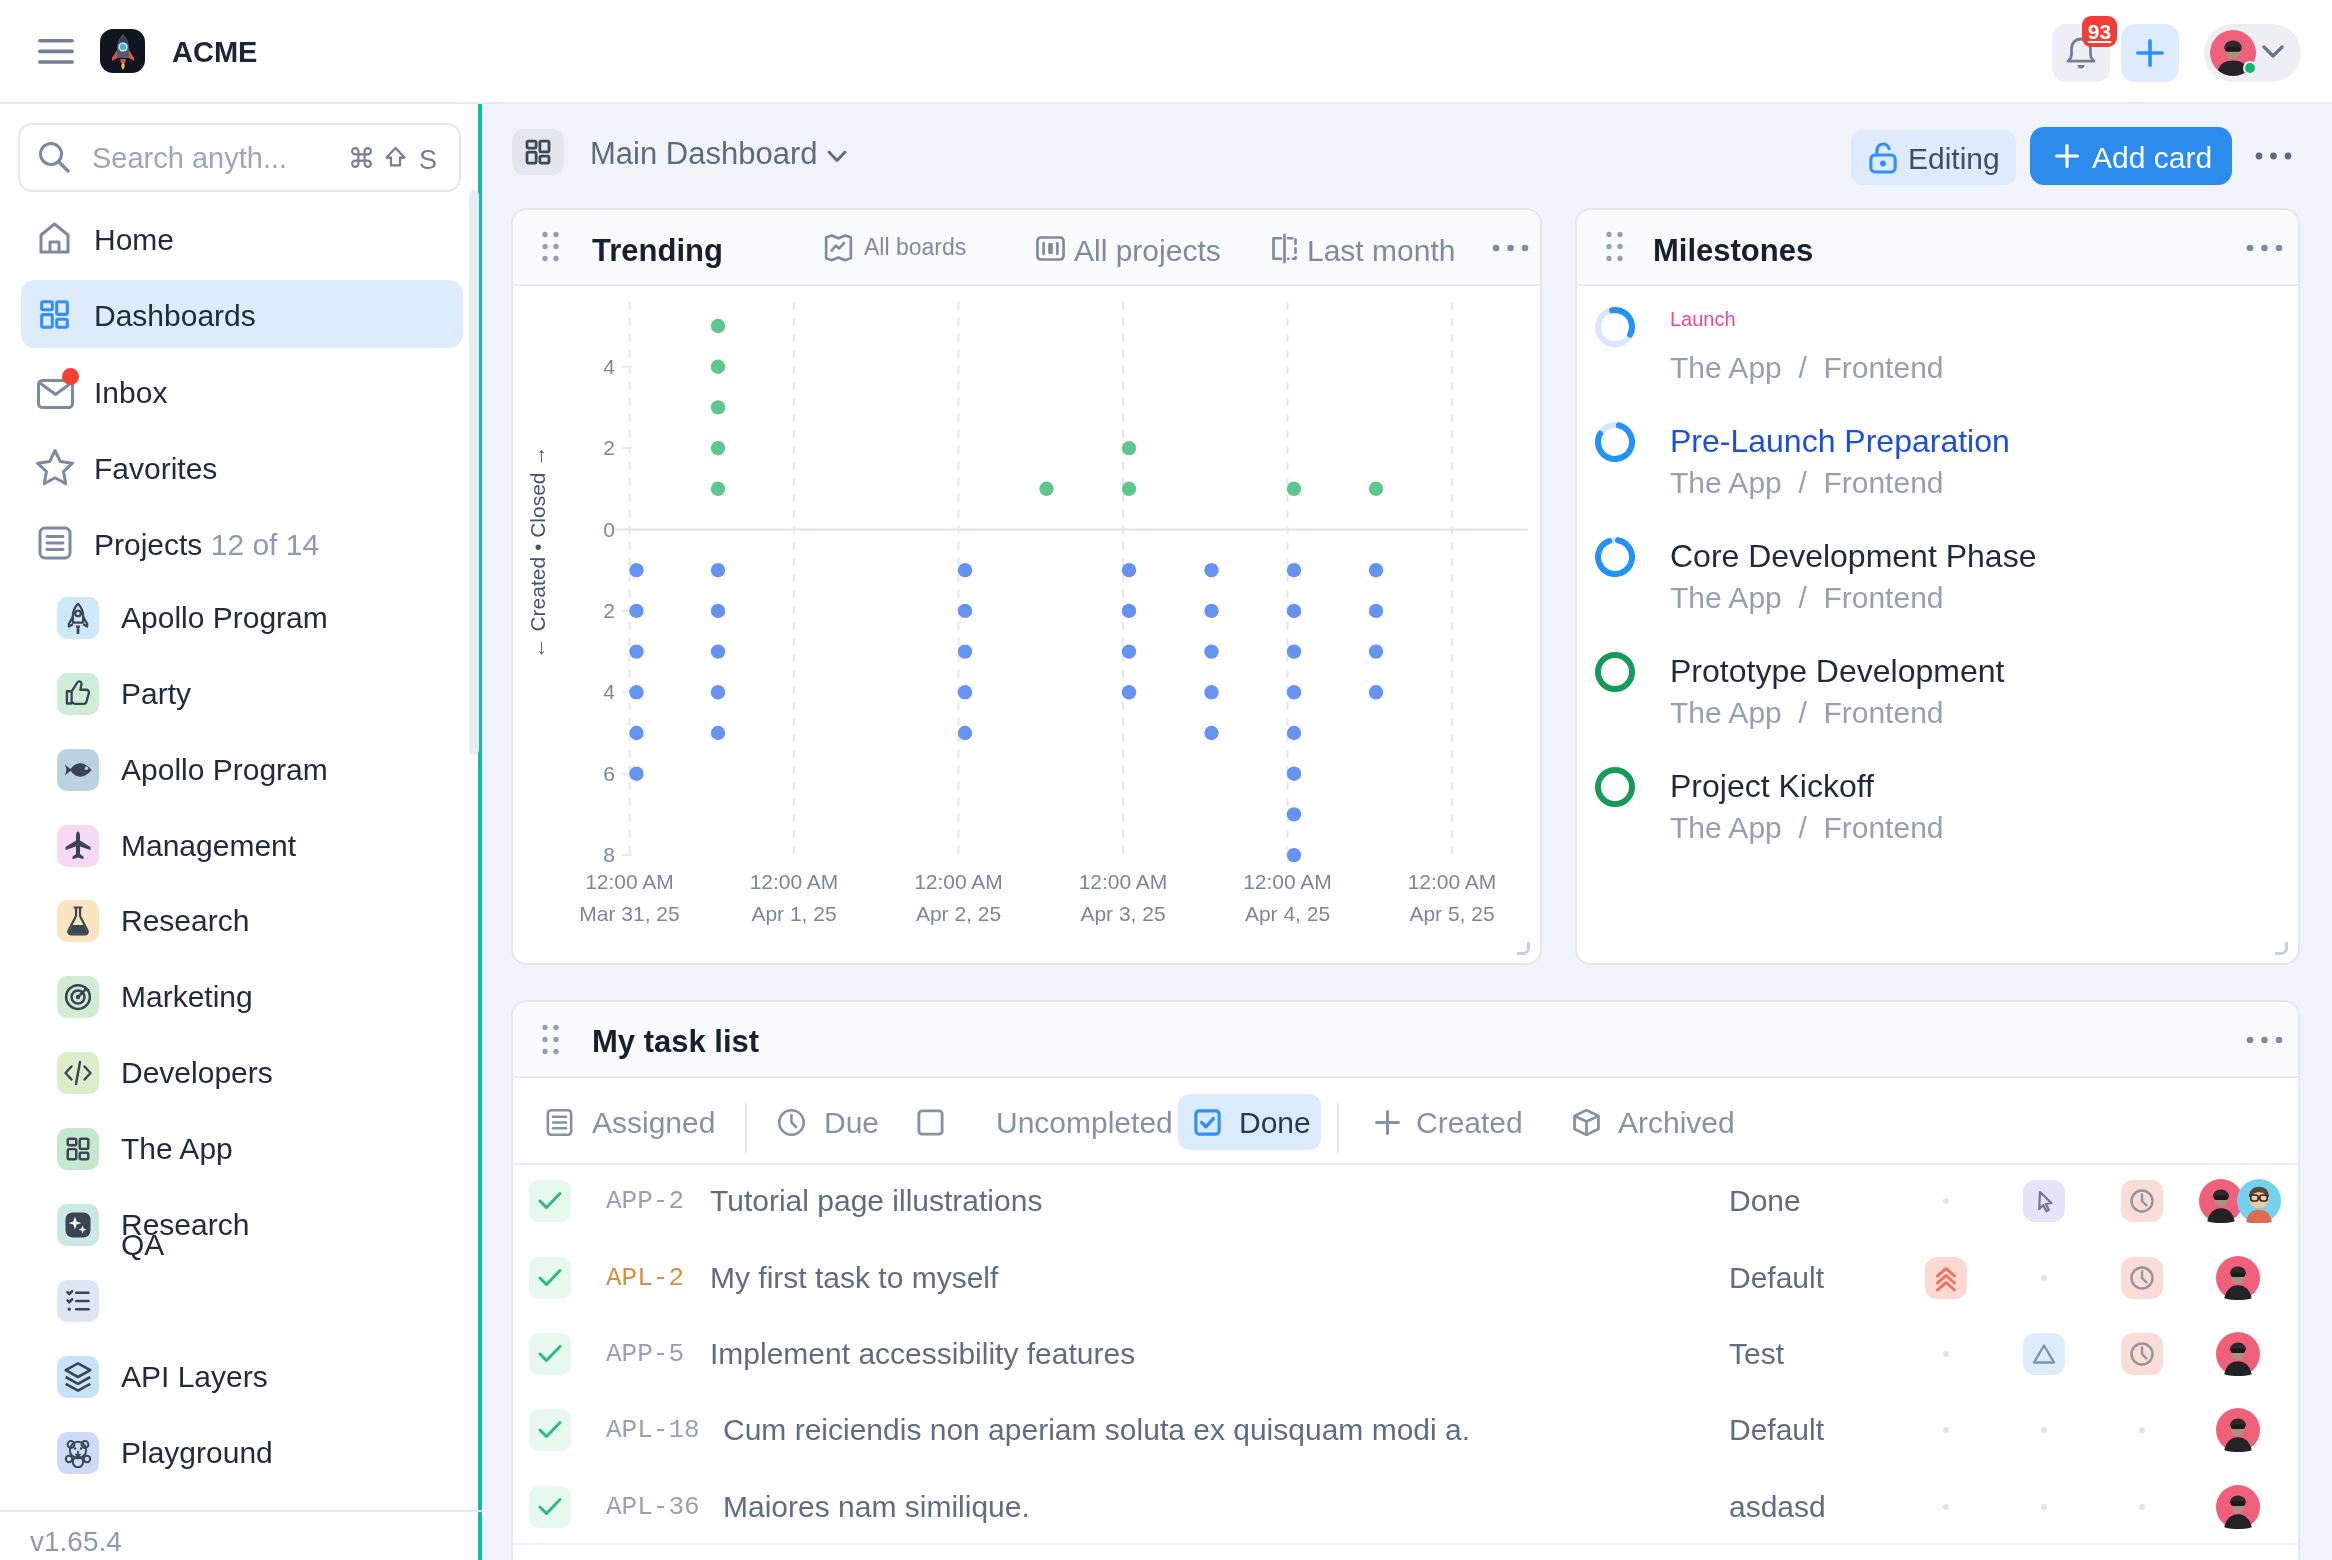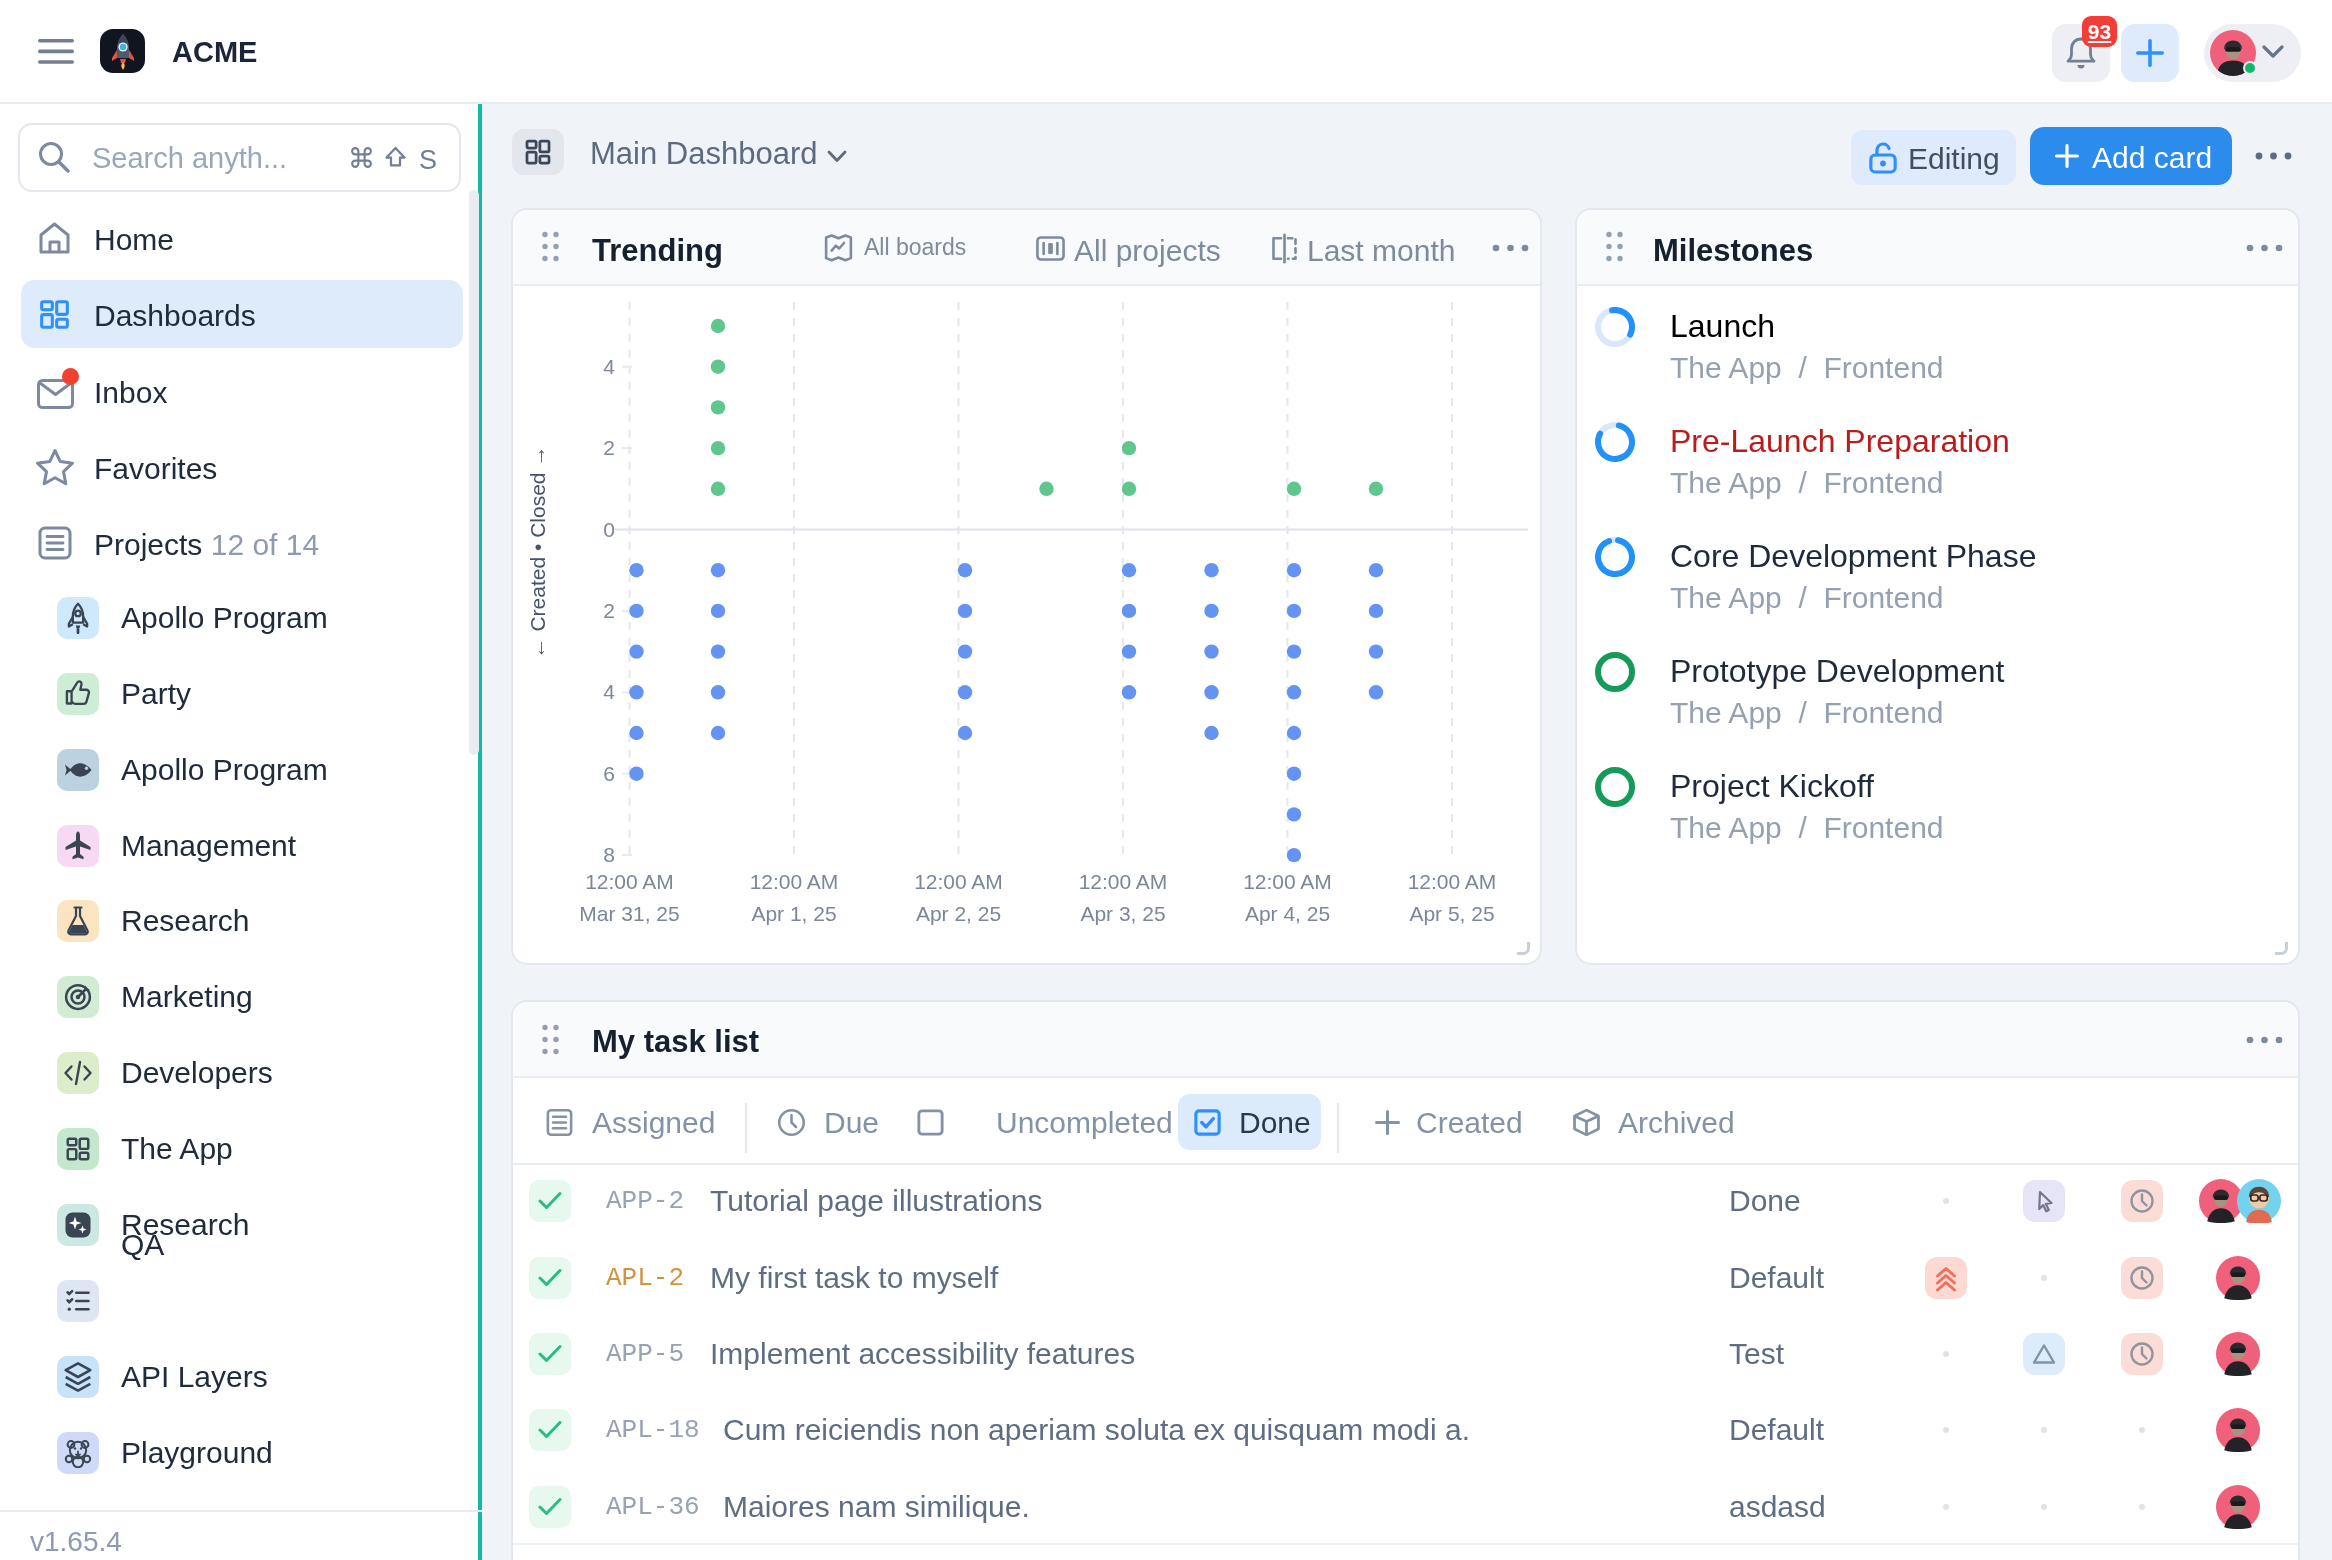--- a/index.html
+++ b/index.html
@@ -455,28 +455,28 @@
         <circle cx="4" cy="4" r="3.3"></circle>
         <circle cx="18.5" cy="4" r="3.3"></circle>
         <circle cx="33" cy="4" r="3.3"></circle>
       </g>
   </svg>
 
   <svg class="abs" style="left:18px;top:97px" width="40" height="40" viewBox="0 0 40 40">
     <circle cx="20" cy="20" r="17" fill="none" stroke="#d9e7fb" stroke-width="6"></circle>
     <circle cx="20" cy="20" r="17" fill="none" stroke="#2292f8" stroke-width="6" stroke-linecap="round" stroke-dasharray="37.4 69.4" transform="rotate(-100 20 20)"></circle>
   </svg>
-  <div class="abs" style="left:93px;top:98px;font-size:32px;color:#000000;">Launch</div>
+  <div class="abs" style="left:93px;top:98px;font-size:20px;color:#ec4899;">Launch</div>
   <div class="abs" style="left:93px;top:141px;font-size:30px;color:#95a0b1;">The App&nbsp;&nbsp;/&nbsp;&nbsp;Frontend</div>
 
   <svg class="abs" style="left:18px;top:212px" width="40" height="40" viewBox="0 0 40 40">
     <circle cx="20" cy="20" r="17" fill="none" stroke="#d9e7fb" stroke-width="6"></circle>
     <circle cx="20" cy="20" r="17" fill="none" stroke="#2292f8" stroke-width="6" stroke-linecap="round" stroke-dasharray="84.4 22.4" transform="rotate(-77 20 20)"></circle>
   </svg>
-  <div class="abs" style="left:93px;top:213px;font-size:32px;color:#b91c1c;">Pre-Launch Preparation</div>
+  <div class="abs" style="left:93px;top:213px;font-size:32px;color:#1d4ed8;">Pre-Launch Preparation</div>
   <div class="abs" style="left:93px;top:256px;font-size:30px;color:#95a0b1;">The App&nbsp;&nbsp;/&nbsp;&nbsp;Frontend</div>
 
   <svg class="abs" style="left:18px;top:327px" width="40" height="40" viewBox="0 0 40 40">
     <circle cx="20" cy="20" r="17" fill="none" stroke="#d9e7fb" stroke-width="6"></circle>
     <circle cx="20" cy="20" r="17" fill="none" stroke="#2292f8" stroke-width="6" stroke-linecap="round" stroke-dasharray="97.2 9.6" transform="rotate(-80 20 20)"></circle>
   </svg>
   <div class="abs" style="left:93px;top:328px;font-size:32px;color:#1f2b3d;">Core Development Phase</div>
   <div class="abs" style="left:93px;top:371px;font-size:30px;color:#95a0b1;">The App&nbsp;&nbsp;/&nbsp;&nbsp;Frontend</div>
 
   <svg class="abs" style="left:18px;top:442px" width="40" height="40" viewBox="0 0 40 40">

